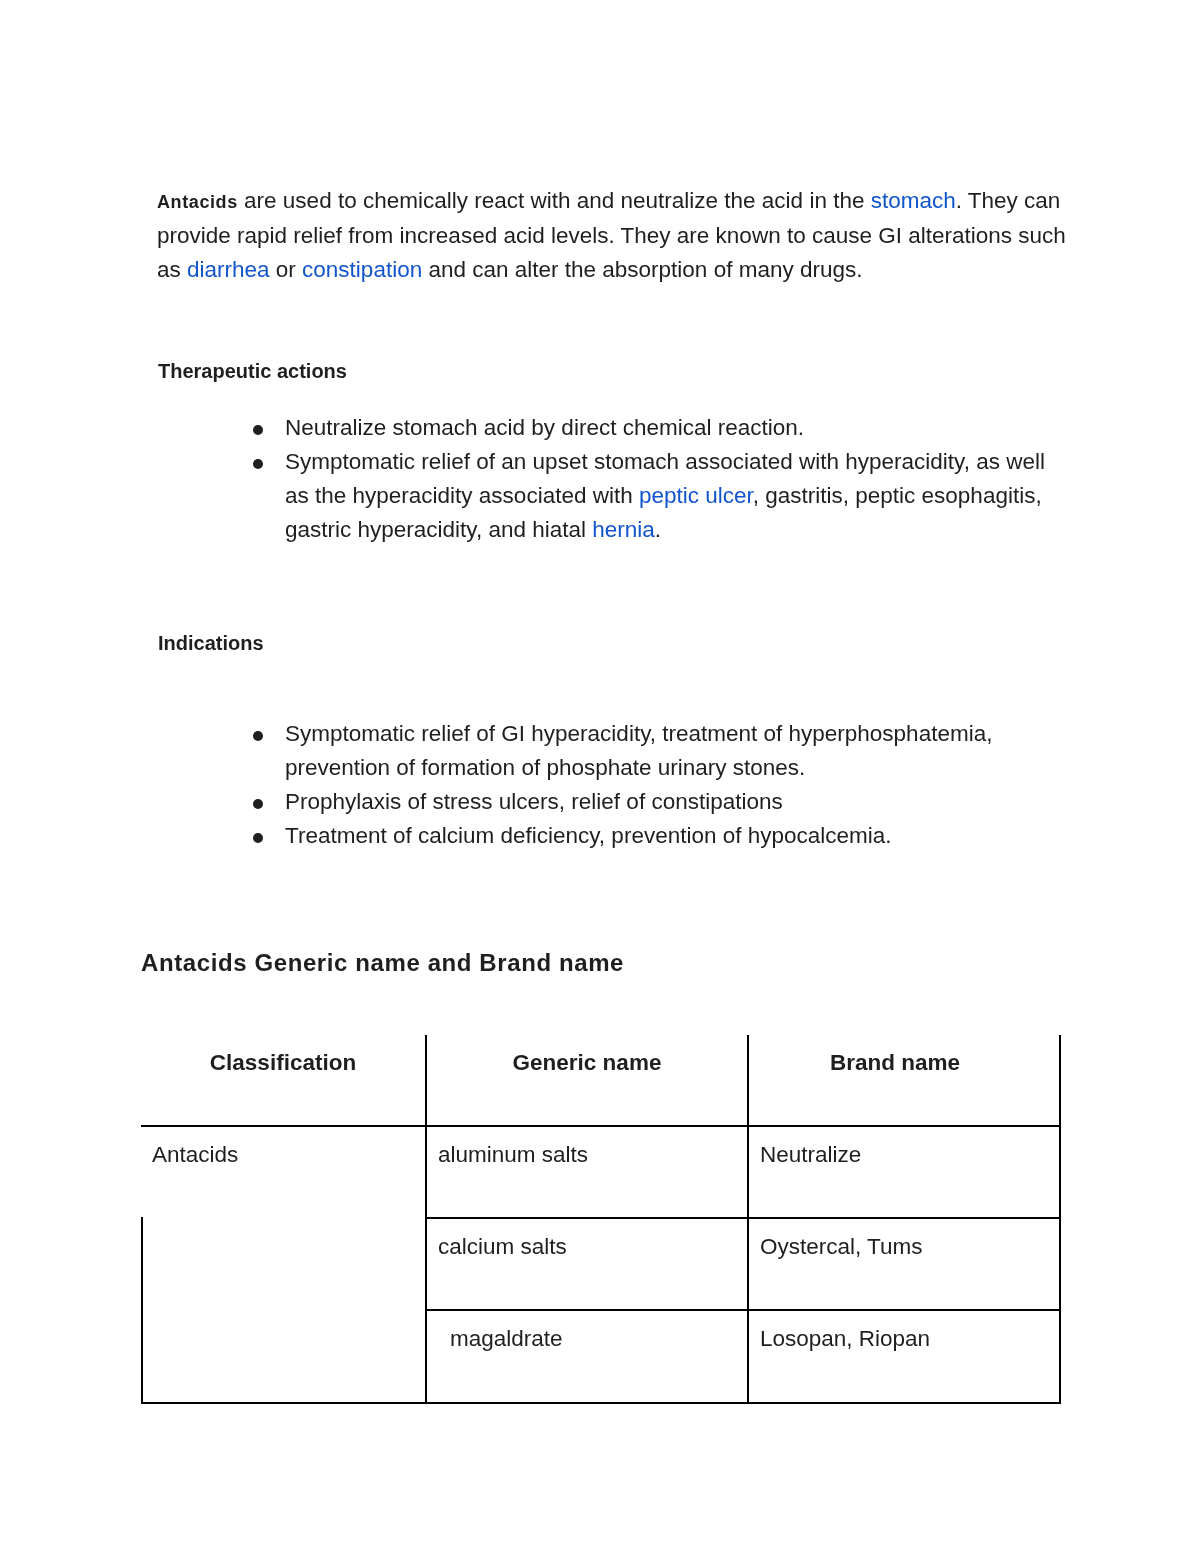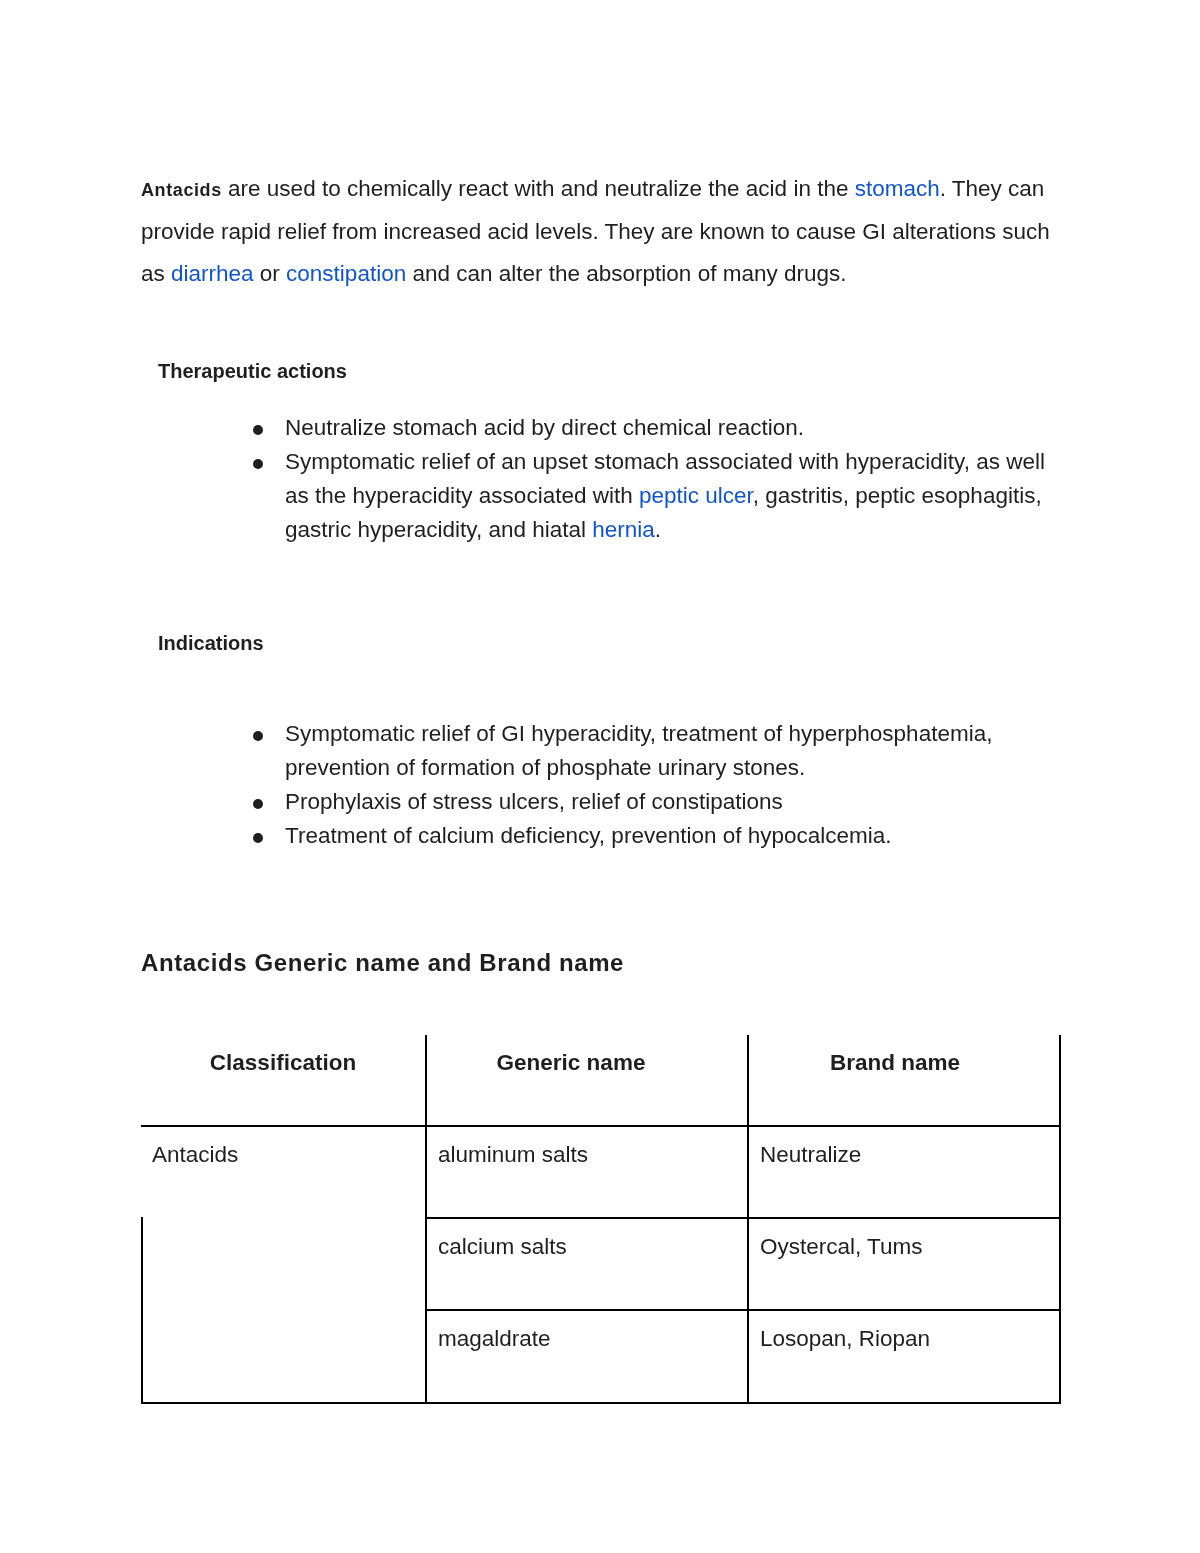--- a/index.html
+++ b/index.html
@@ -1,19 +1,19 @@
 <!DOCTYPE html>
 <html><head>
 <meta charset="utf-8">
 <style>
   html, body { margin: 0; padding: 0; background: #ffffff; }
   body { width: 1200px; height: 1553px; position: relative; overflow: hidden;
          font-family: "Liberation Sans", sans-serif; color: #1f1f1f; }
   .page { position: absolute; left: 141px; top: 0; width: 920px; }
-  .p { font-size: 22.5px; line-height: 42px; margin: 0; }
+  .p { font-size: 22.5px; line-height: 34px; margin: 16px; }
   .intro { position: absolute; top: 168px; width: 920px; }
   .lead { font-weight: bold; font-size: 18px; letter-spacing: 0.6px; }
   .link { color: #1155cc; }
   .h { position: absolute; font-weight: bold; font-size: 20px; line-height: 34px; margin: 17px; }
   .h-ther { top: 337px; }
   .h-ind { top: 609px; }
   ul.bl { position: absolute; list-style: none; margin: 8px; padding: 0; left: 0; width: 920px; }
   ul.bl li { position: relative; padding-left: 136px; font-size: 22.5px; line-height: 34px; }
   ul.bl li .dot { position: absolute; left: 104px; top: 14px; width: 10px; height: 10px;
                   border-radius: 50%; background: #1f1f1f; }
@@ -56,26 +56,26 @@
     <div class="line" style="left:284px; top:0; width:2px; height:369px;"></div>
     <div class="line" style="left:606px; top:0; width:2px; height:369px;"></div>
     <div class="line" style="left:918px; top:0; width:2px; height:369px;"></div>
 
     <div class="line" style="left:0; top:90px; width:920px; height:2px;"></div>
     <div class="line" style="left:284px; top:182px; width:636px; height:2px;"></div>
     <div class="line" style="left:284px; top:274px; width:636px; height:2px;"></div>
     <div class="line" style="left:0; top:367px; width:920px; height:2px;"></div>
 
     <div class="cell hdr" style="left:0; top:11px; width:284px;">Classification</div>
-    <div class="cell hdr" style="left:270px; top:11px; width:320px;">Generic name</div>
+    <div class="cell hdr" style="left:286px; top:11px; width:320px;">Generic name</div>
     <div class="cell hdr" style="left:608px; top:11px; width:292px;">Brand name</div>
 
     <div class="cell" style="left:11px; top:103px;">Antacids</div>
 
     <div class="cell" style="left:297px; top:103px;text-align:center;">aluminum salts</div>
     <div class="cell" style="left:619px; top:103px;">Neutralize</div>
     <div class="cell" style="left:297px; top:195px;">calcium salts</div>
     <div class="cell" style="left:619px; top:195px;">Oystercal, Tums</div>
-    <div class="cell" style="left:297px; top:287px;">magaldrate</div>
+    <div class="cell" style="left:309px; top:287px;">magaldrate</div>
     <div class="cell" style="left:619px; top:287px;">Losopan, Riopan</div>
   </div>
 
 </div>
 
 </body></html>

